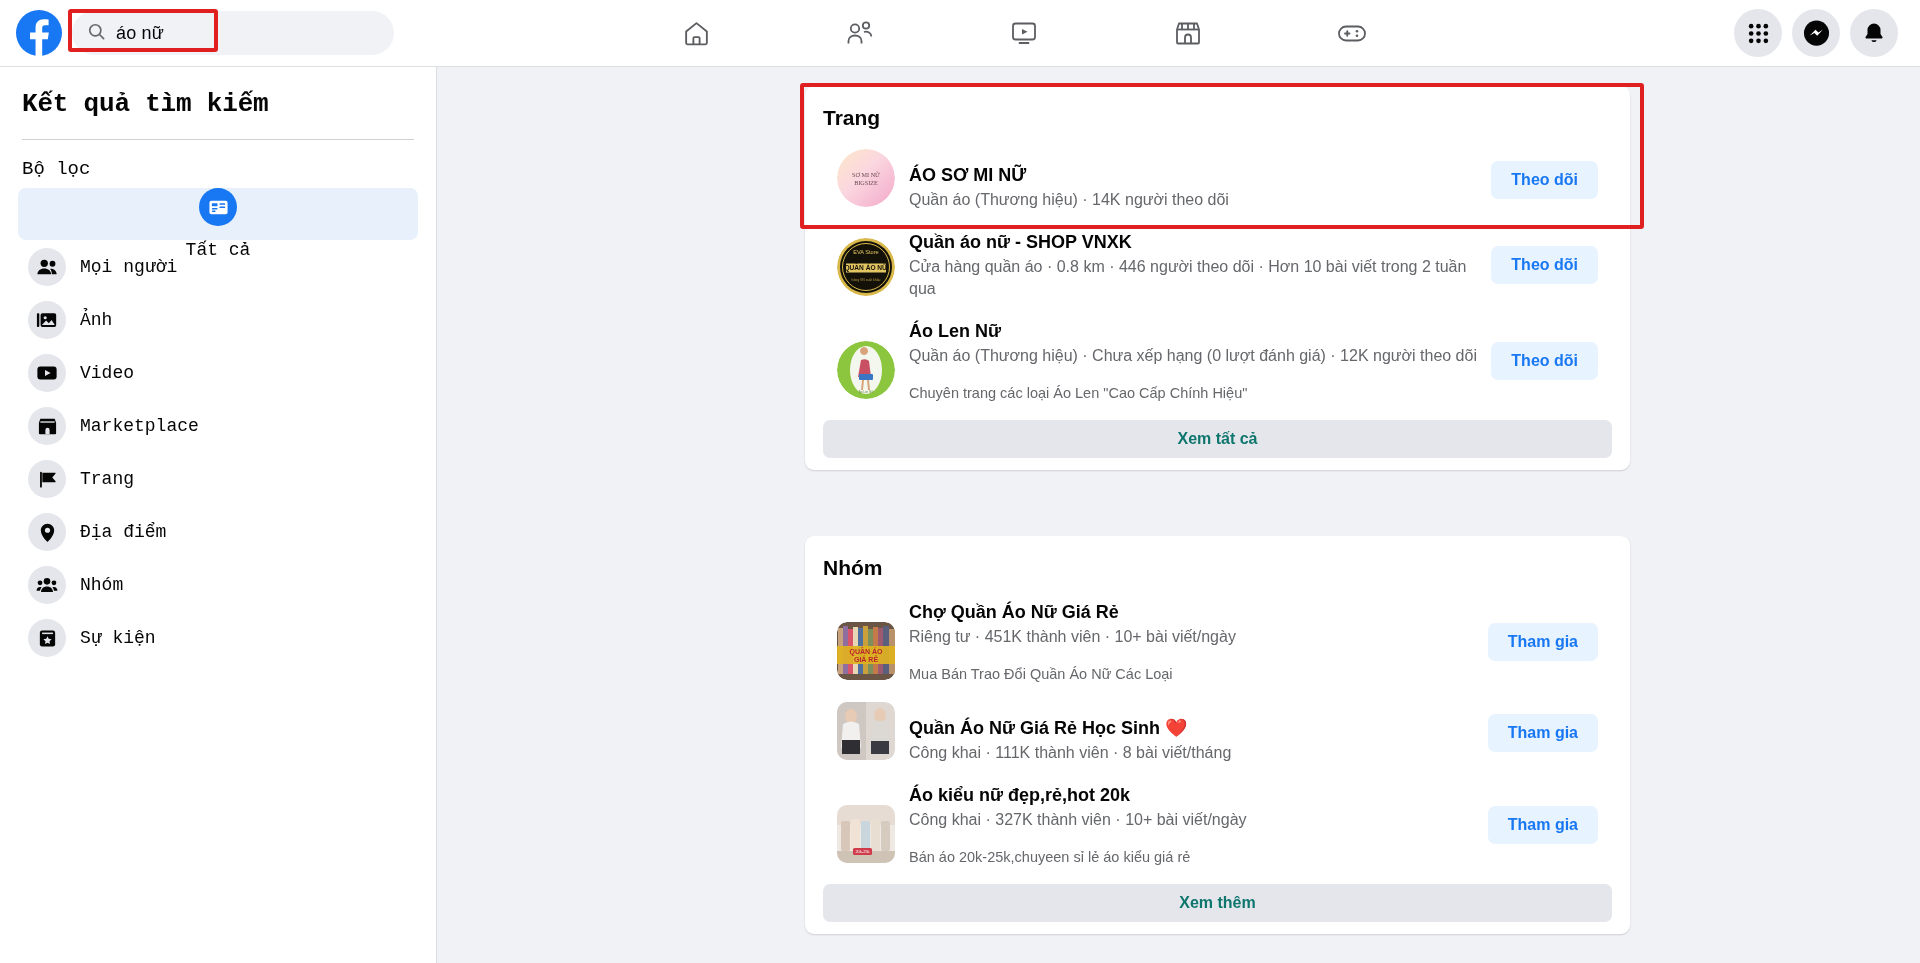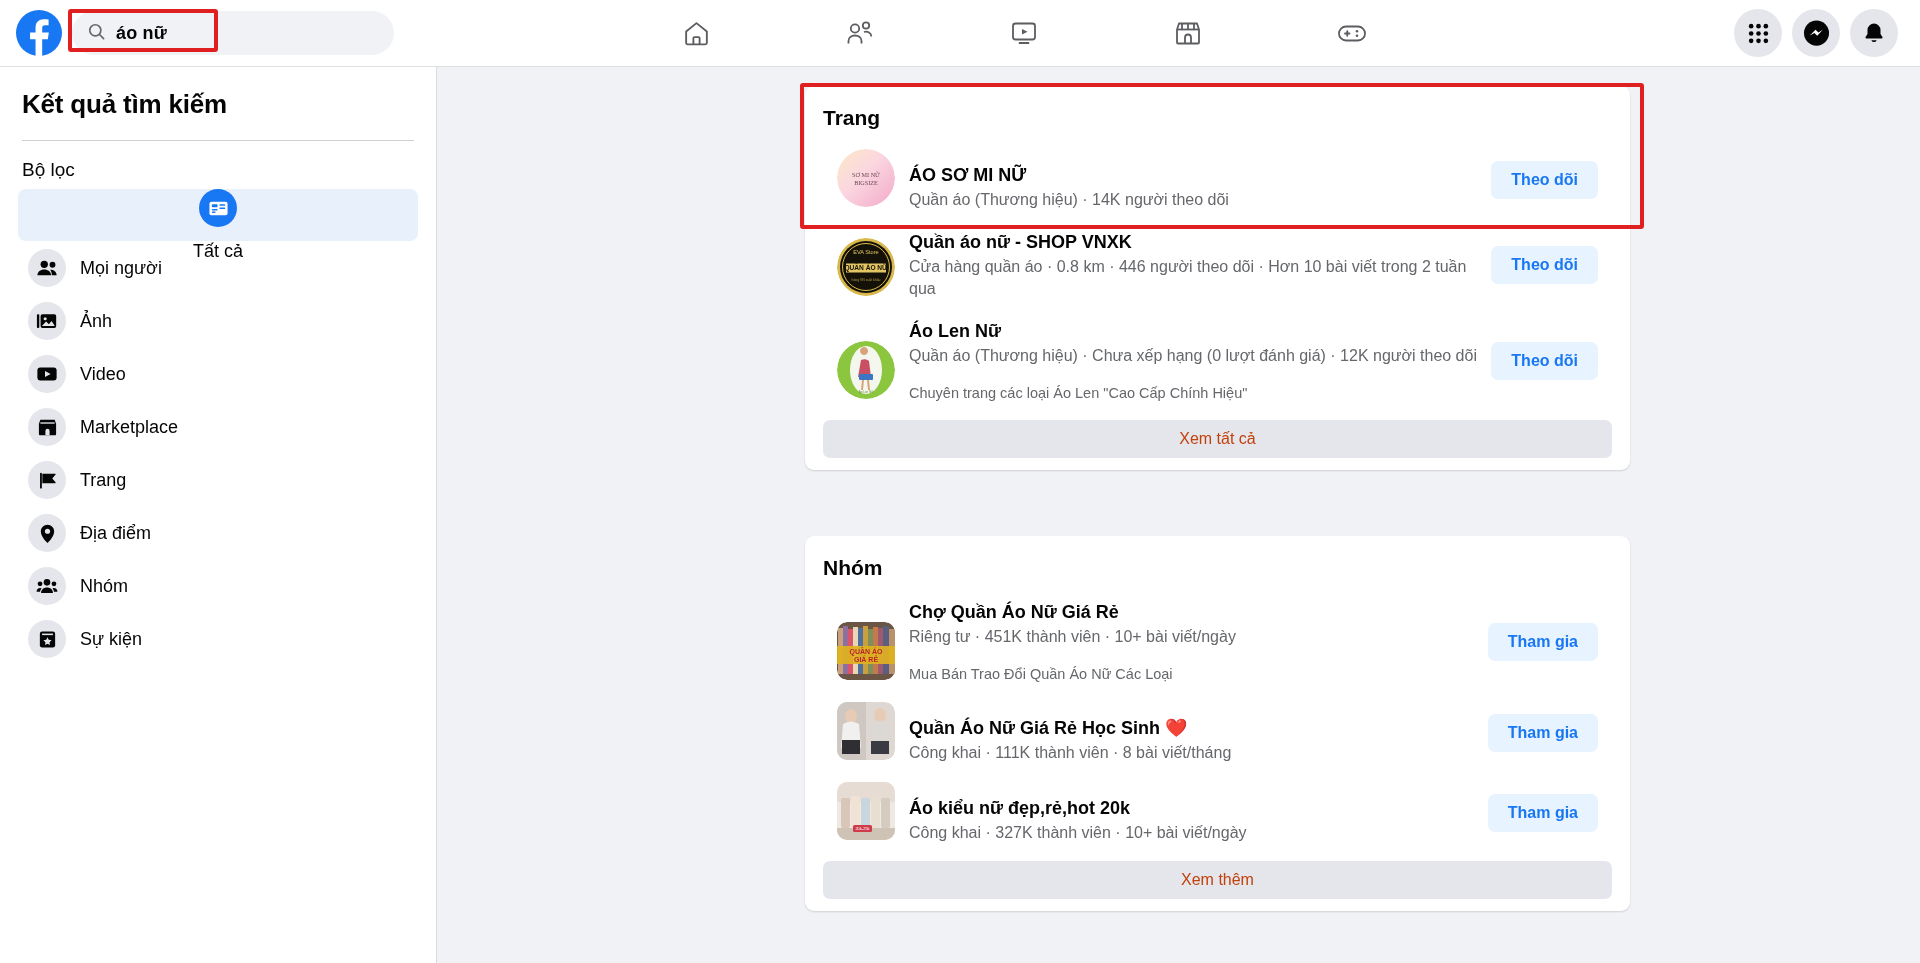--- a/index.html
+++ b/index.html
@@ -17,37 +17,37 @@
     background: #ffffff;
     border-bottom: 1px solid #dddfe2;
     display: flex; align-items: center;
   }
   .tb-left { display: flex; align-items: center; padding-left: 16px; gap: 10px; }
   .fb-logo { width: 46px; height: 46px; border-radius: 50%; background:#1877f2;
              display:flex; align-items:flex-end; justify-content:center; }
   .search-wrap { position: relative; }
   .search-pill {
     width: 322px; height: 44px; border-radius: 22px; background: #f0f2f5;
-    display: flex; align-items: center; padding-left: 15px; gap: 10px; font-weight: bold;
+    display: flex; align-items: center; padding-left: 15px; gap: 10px;
   }
   .search-text { font-size: 18px; color: #050505; letter-spacing:.2px; }
   .search-redbox {
     position: absolute; left: -4px; top: -2px; width: 150px; height: 43px;
     border: 4px solid #e02020; border-radius: 3px; pointer-events:none;
   }
   .tb-center { flex: 1; display: flex; justify-content: center; align-items:center; gap: 108px; padding-right: 80px;}
   .nav-ic { width: 56px; height: 44px; display:flex; align-items:center; justify-content:center; cursor:pointer; }
   .tb-right { display: flex; align-items: center; gap: 10px; padding-right: 22px; }
   .circ-btn { width: 48px; height: 48px; border-radius: 50%; background:#e4e6eb;
               display:flex; align-items:center; justify-content:center; cursor:pointer; }
 
   
   .sidebar {
     position: absolute; top: 67px; left: 0; width: 437px; height: 896px;
-    background: #ffffff; border-right: 1px solid #dadde1; padding: 0 18px;
+    background: #ffffff; border-right: 1px solid #dadde1; padding: 0 18px; font-family: Liberation Mono, monospace;
   }
   .side-title { font-size: 26px; font-weight: bold; color:#050505; padding: 22px 4px 0 4px; letter-spacing:-0.2px;}
   .side-divider { height:1px; background:#ced0d4; margin: 20px 4px 0 4px; }
   .filter-label { font-size: 19px; color:#050505; padding: 18px 4px 8px 4px; }
   .side-item {
     display:flex; align-items:center; gap: 14px;
     height: 52px; padding: 0 10px; border-radius: 8px; cursor:pointer;
     margin-bottom: 1px;
   }
   .side-item.active { background: #e7f0fb; flex-direction: column; }
@@ -74,22 +74,22 @@
   .row-name { font-size: 18px; font-weight: bold; color:#050505; line-height: 23px; }
   .row-meta { font-size: 16px; color:#65676b; line-height: 22px; margin-top: 2px; }
   .row-desc { font-size: 14.5px; color:#65676b; line-height: 20px; margin-top: 16px; }
   .cta {
     flex:none; align-self:center; background:#e7f3ff; color:#1877f2;
     font-size: 16px; font-weight: bold; border:none; border-radius:7px;
     padding: 10px 20px; cursor:pointer; white-space:nowrap;
   }
   .wide-btn {
     margin: 8px 18px 2px 18px; height: 38px; background:#e4e6eb; border:none;
-    border-radius:7px; width: calc(100% - 36px); font-size:16px; font-weight:normal;
-    color:#c2410c; cursor:pointer; font-family:"Liberation Sans", sans-serif;
+    border-radius:7px; width: calc(100% - 36px); font-size:16px; font-weight:bold;
+    color:#0f766e; cursor:pointer; font-family:"Liberation Sans", sans-serif;
   }
   .red-annot {
     position:absolute; border: 4px solid #e02020; border-radius:3px;
     pointer-events:none;
   }
   .heart { color:#e4242b; }
 </style>
 </head>
 <body>
 
@@ -437,20 +437,21 @@
           <rect x="34" y="14" width="9" height="32" rx="2" fill="#e8dfd2"></rect>
           <rect x="44" y="16" width="9" height="30" rx="2" fill="#d6cbbf"></rect>
           <rect x="0" y="46" width="58" height="12" fill="#cfc3b6"></rect>
           <rect x="16" y="43" width="19" height="7" rx="1.5" fill="#cf3b4b"></rect>
           <text x="25.5" y="48.2" font-size="4" fill="#fff" text-anchor="middle" font-family="Liberation Sans, sans-serif">20k-25k</text>
         </svg>
       </div>
       <div class="row-body">
         <div class="row-name">Áo kiểu nữ đẹp,rẻ,hot 20k</div>
         <div class="row-meta">Công khai · 327K thành viên · 10+ bài viết/ngày</div>
+        <div class="row-desc">Bán áo 20k-25k,chuyeen sỉ lẻ áo kiểu giá rẻ</div>
       </div>
       <button class="cta">Tham gia</button>
     </div>
 
     <button class="wide-btn">Xem thêm</button>
   </div>
 
   <div class="red-annot" style="left: 363px; top: 16px; width: 844px; height: 146px;"></div>
 </div>
 

